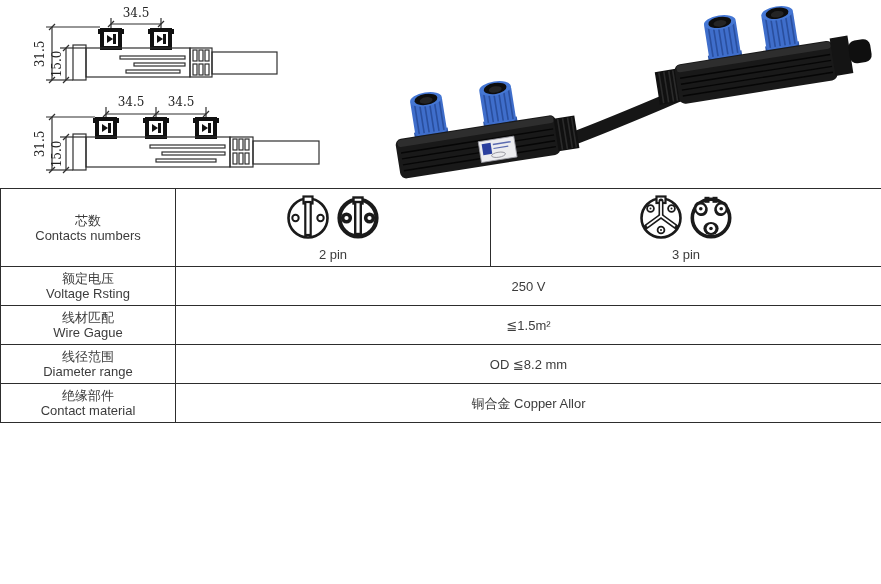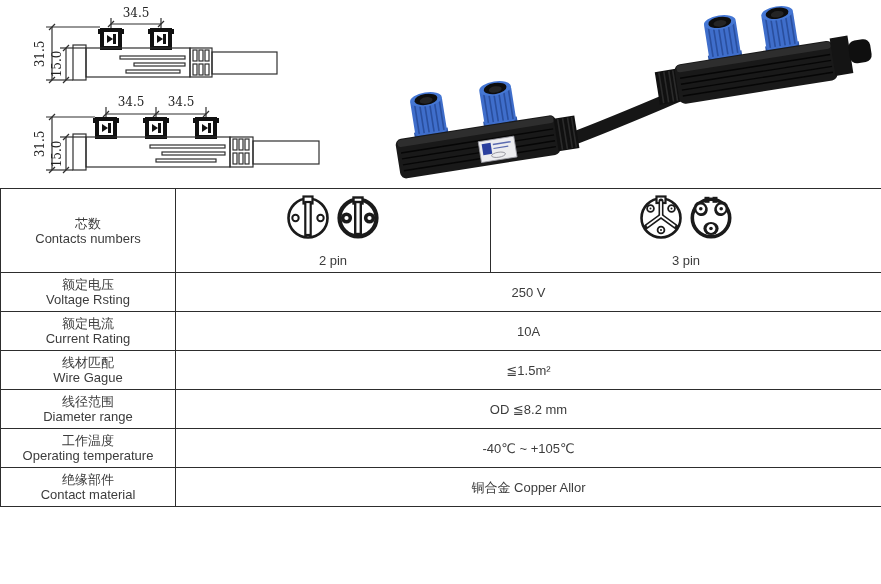--- a/index.html
+++ b/index.html
@@ -11,21 +11,21 @@
 
   
   table.spec{position:absolute;left:0;top:188px;width:881px;border-collapse:collapse;table-layout:fixed;}
   table.spec td{border:1px solid #2d2d2d;text-align:center;vertical-align:middle;padding:4px;color:#3c3c3c;font-size:13px;line-height:15px;overflow:hidden;}
   tr.first{height:78px;}
   tr.std{height:31px;}
   .lbl-zh{display:block;}
   .lbl-en{display:block;}
   .pin-cell{display:flex;flex-direction:column;align-items:center;justify-content:center;height:100%;}
   .pin-icons{display:flex;gap:2px;align-items:center;}
-  .pin-label{font-size:13px;color:#3c3c3c;margin-top:12px;}
+  .pin-label{font-size:13px;color:#3c3c3c;margin-top:6px;}
   .dim-text{font-family:"DejaVu Serif","Liberation Serif",serif;font-size:12px;fill:#222;}
 </style>
 </head>
 <body>
 
 <svg class="drawings" width="388" height="188" viewBox="0 0 388 188">
   <g stroke="#2f2f2f" stroke-width="1.2" fill="none">
 
     <g>
 
@@ -346,54 +346,40 @@
   </tr>
 
   <tr class="std">
     <td>
       <span class="lbl-zh">额定电压</span>
       <span class="lbl-en">Voltage Rsting</span>
     </td>
     <td colspan="2">250 V</td>
   </tr>
 
-  <tr class="std">
-    <td>
-      <span class="lbl-zh">额定电流</span>
-      <span class="lbl-en">Current Rating</span>
-    </td>
-    <td colspan="2">10A</td>
-  </tr>
 
 
   <tr class="std">
     <td>
       <span class="lbl-zh">线材匹配</span>
       <span class="lbl-en">Wire Gague</span>
     </td>
     <td colspan="2">≦1.5m²</td>
   </tr>
 
   <tr class="std">
     <td>
       <span class="lbl-zh">线径范围</span>
       <span class="lbl-en">Diameter range</span>
     </td>
     <td colspan="2">OD ≦8.2 mm</td>
   </tr>
 
 
 
-  <tr class="std">
-    <td>
-      <span class="lbl-zh">工作温度</span>
-      <span class="lbl-en">Operating temperature</span>
-    </td>
-    <td colspan="2">-40℃ ~ +105℃</td>
-  </tr>
 
 
   <tr class="std">
     <td>
       <span class="lbl-zh">绝缘部件</span>
       <span class="lbl-en">Contact material</span>
     </td>
     <td colspan="2">铜合金 Copper Allor</td>
   </tr>
 </tbody>

